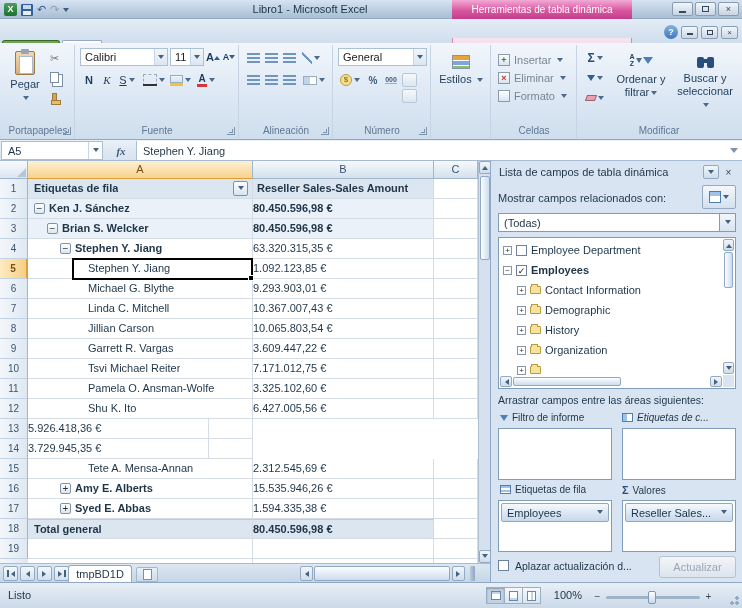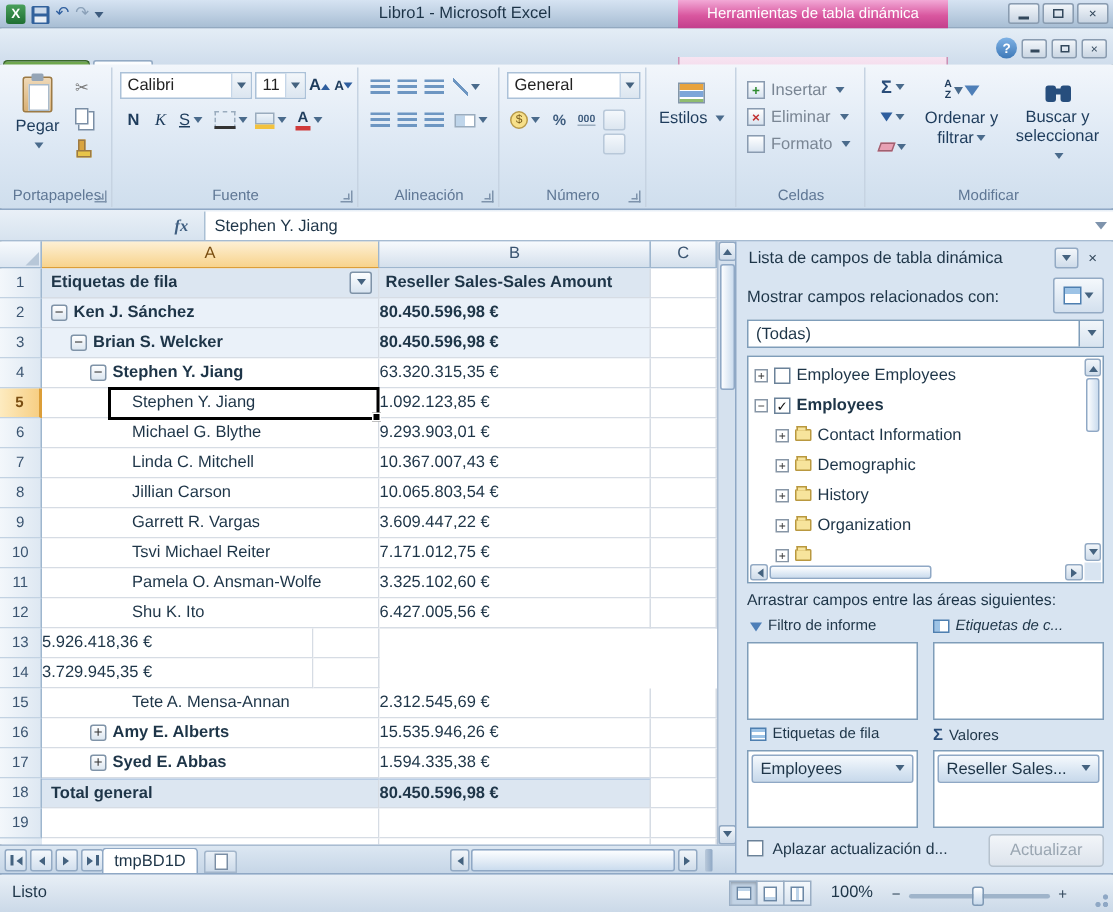--- a/index.html
+++ b/index.html
@@ -427,20 +427,26 @@
             <span class="funnel"></span>
           </span>
       </div>
       <div class="cap"><span>Ordenar y filtrar</span><span class="dar"></span></div>
     </div>
     <div class="rglabel">Modificar</div>
   </div>
 </div>
 
 <div id="formulabar">
+  <div id="namebox">
+    <span class="nbtext">A5</span>
+    <span class="carr2">
+        <span class="t-down"></span>
+      </span>
+  </div>
   <div id="fxbtn">fx</div>
   <div id="formula-input">
     <span>Stephen Y. Jiang</span>
     <span id="fbchev"></span>
   </div>
 </div>
 
 <div id="corner"></div>
 <div id="col-headers">
     <div class="colhdr hl" style="width: 225px;">A</div>
@@ -639,21 +645,21 @@
     <span class="carr2">
         <span class="t-down"></span>
       </span>
   </div>
 
   <div id="field-tree">
     <div id="tree-items">
         <div class="titem" style="padding-left: 3px;">
           <div class="xbox">+</div>
           <div class="cbx"></div>
-          <span class="tlbl">Employee Employees</span>
+          <span class="tlbl">Employee Department</span>
         </div>
         <div class="titem" style="padding-left: 3px;">
           <div class="xbox">−</div>
           <div class="cbx">✓</div>
           <span class="tlbl b">Employees</span>
         </div>
         <div class="titem" style="padding-left: 17px;">
           <div class="xbox">+</div>
           <div class="fldr"></div>
           <span class="tlbl">Contact Information</span>

